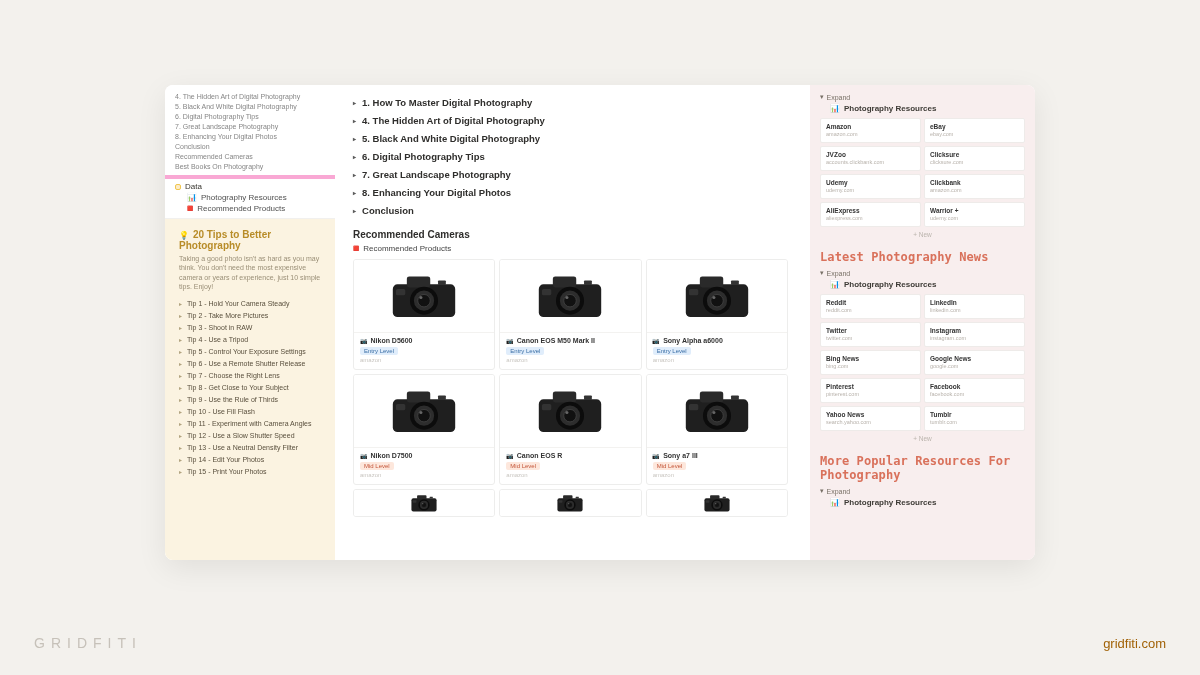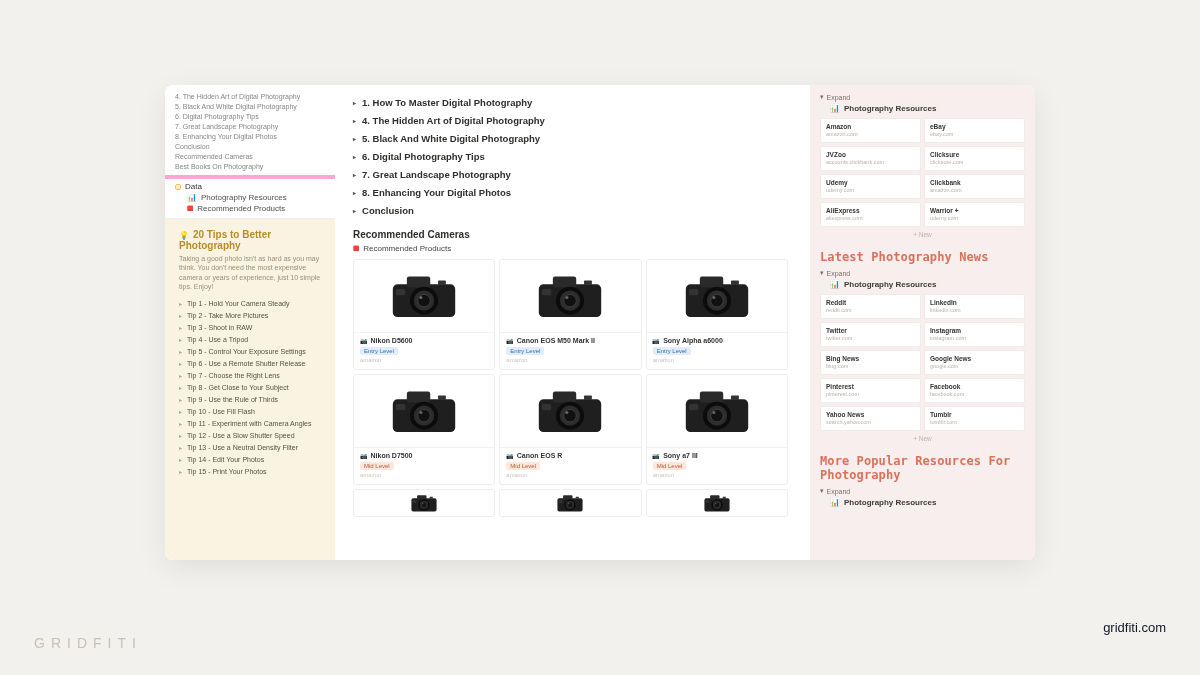--- a/index.html
+++ b/index.html
@@ -111,21 +111,21 @@
   .expand { display:flex; align-items:center; gap:3px; color:#787066; font-size:7px; padding:2px 0 3px 0;}
   .right-title { display:flex; align-items:center; gap:4px; font-size:8px; font-weight:600; color:#3e3b36; margin-bottom:5px; padding-left:10px;}
   .right-cards { display:grid; grid-template-columns: 1fr 1fr; gap:3px; padding-left:0;}
   .rcard { background:#fff; border:1px solid #eeebe9; border-radius:2px; padding:4px 5px 5px 5px;}
   .rcard .rtitle { font-size:6.5px; font-weight:600; color:#333;}
   .rcard .rurl   { font-size:5.5px; color:#b8b2ab; margin-top:1px;}
   .new-btn { text-align:center; font-size:6.5px; color:#bbb4ad; padding:4px 0 2px 0;}
   .sec-head-red { font-family: ui-monospace, Menlo, monospace; font-size:12px; font-weight:700; color:#d9715b; margin-top:10px; margin-bottom:3px; letter-spacing:0.1px;}
   
   .brand-left { position:fixed; left:34px; bottom:24px; letter-spacing:6px; font-size:14px; color:#c6c1b9; font-weight:500;}
-  .brand-right{ position:fixed; right:34px; bottom:40px; font-size:13px; color:#0f172a;}
+  .brand-right{ position:fixed; right:34px; bottom:24px; font-size:13px; color:#a16207;}
   .tri-down::before{content:"▾"; font-size:7px; color:#787066;}
 </style>
 </head>
 <body>
 
 <div class="frame">
 
   <div class="sidebar">
     <div class="sidebar-list" id="side-nav">
         <div>4. The Hidden Art of Digital Photography</div>

